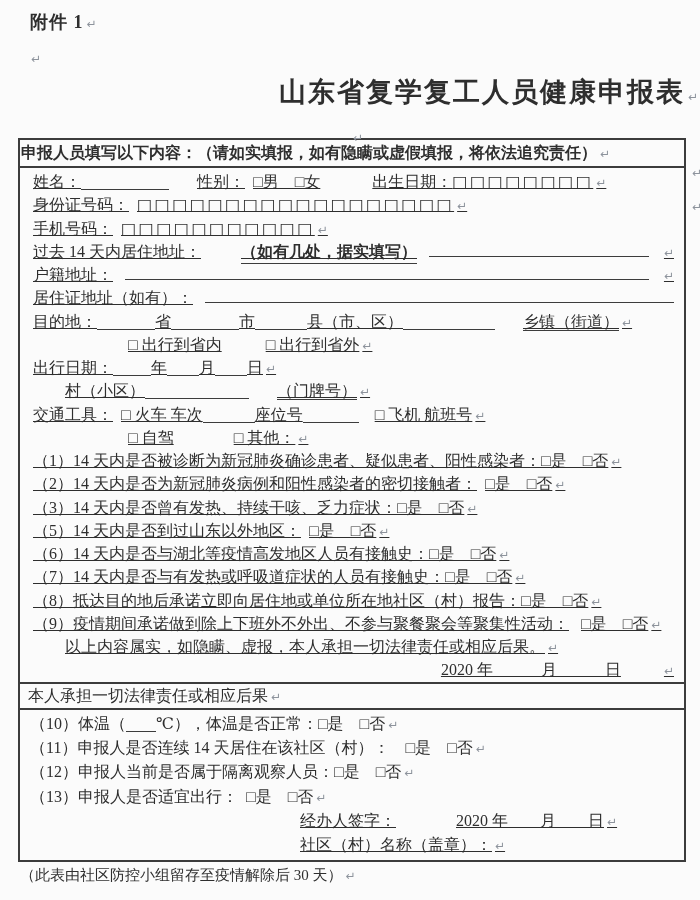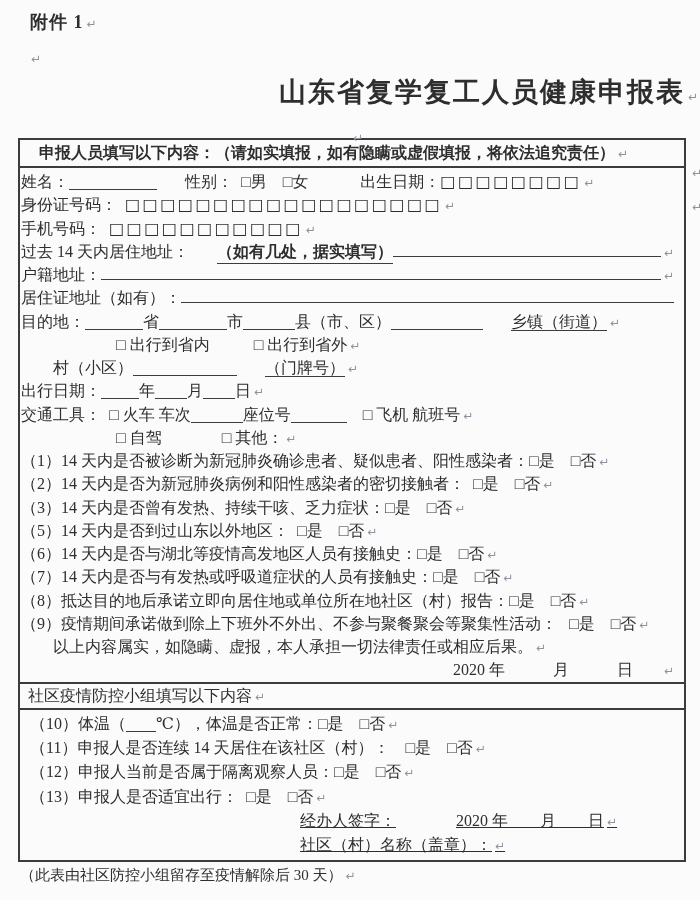--- a/index.html
+++ b/index.html
@@ -34,39 +34,40 @@
     font-weight: 400;
   }
   .lone-rm { position: absolute; }
   .sheet {
     margin: 28px 14px 0 18px;
     border: 2px solid #3c3c3c;
     background: transparent;
   }
   .hdr1 {
     height: 26px; line-height: 26px;
-    padding: 0 19px;
+    padding: 0 1px;
     border-bottom: 2px solid #3c3c3c;
     font-weight: 700;
     white-space: nowrap;
   }
   .body1 {
-    padding: 2px 10px 0 1px;
+    padding: 2px 10px 0 13px;
     border-bottom: 2px solid #3c3c3c;
+    text-decoration: underline;
   }
   .body1 .line { height: 23.25px; line-height: 23.25px; white-space: nowrap; }
   .hdr2 {
     height: 24px; line-height: 24px;
     padding: 0 8px;
     border-bottom: 2px solid #3c3c3c;
     white-space: nowrap;
   }
   .body2 { padding: 2px 10px 2px 10px; }
   .body2 .line { height: 24.4px; line-height: 24.4px; white-space: nowrap; }
-  .flexrow { display: flex; align-items: baseline; }
+  .flexrow { display: flex; align-items: baseline; gap: 12px; }
   .bl {
     display: inline-block;
     height: 4px;
     border-bottom: 1.5px solid #3c3c3c;
     margin-bottom: -3px;
   }
   .fill {
     flex: 1 1 auto;
     height: 4px;
     border-bottom: 1.5px solid #3c3c3c;
@@ -150,26 +151,26 @@
     </div>
 
     <div class="line">
       <span>目的地：</span><span class="bl" style="width:58px"></span><span>省</span><span class="bl" style="width:68px"></span><span>市</span><span class="bl" style="width:52px"></span><span>县（市、区）</span><span class="bl" style="width:92px"></span><span class="u">乡镇（街道）</span><span class="rm">↵</span>
     </div>
 
     <div class="line ind95">
       <span>□ 出行到省内</span><span class="ml44">□ 出行到省外</span><span class="rm">↵</span>
     </div>
 
+    <div class="line">
+      <span>出行日期：</span><span class="bl" style="width:38px"></span><span>年</span><span class="bl" style="width:32px"></span><span>月</span><span class="bl" style="width:32px"></span><span>日</span><span class="rm">↵</span>
+    </div>
+
     <div class="line ind32">
       <span>村（小区）</span><span class="bl" style="width:104px"></span><span class="u">（门牌号）</span><span class="rm">↵</span>
-    </div>
-
-    <div class="line">
-      <span>出行日期：</span><span class="bl" style="width:38px"></span><span>年</span><span class="bl" style="width:32px"></span><span>月</span><span class="bl" style="width:32px"></span><span>日</span><span class="rm">↵</span>
     </div>
 
     <div class="line">
       <span>交通工具：</span><span class="ml8">□ 火车 车次</span><span class="bl" style="width:52px"></span><span>座位号</span><span class="bl" style="width:56px"></span><span class="ml40">□ 飞机 航班号</span><span class="rm">↵</span>
     </div>
 
     <div class="line ind95">
       <span>□ 自驾</span><span class="ml60">□ 其他：</span><span class="rm">↵</span>
     </div>
 
@@ -211,21 +212,21 @@
 
     <div class="line flexrow">
         <span class="spacer"></span>
         <span class="date-right">2020 年　　　月　　　日</span>
         <span class="rm">↵</span>
     </div>
 
   </div>
 
   <div class="hdr2">
-    <span>社区疫情防控小组填写以下内容</span><span class="rm">↵</span>
+    <span>本人承担一切法律责任或相应后果</span><span class="rm">↵</span>
   </div>
 
   <div class="body2">
 
     <div class="line">
       <span>（10）</span><span>体温（</span><span class="bl" style="width:30px"></span><span>℃），体温是否正常：</span><span>□是　□否</span><span class="rm">↵</span>
     </div>
 
     <div class="line">
       <span>（11）申报人是否连续 14 天居住在该社区（村）：</span><span class="ml16">□是　□否</span><span class="rm">↵</span>

